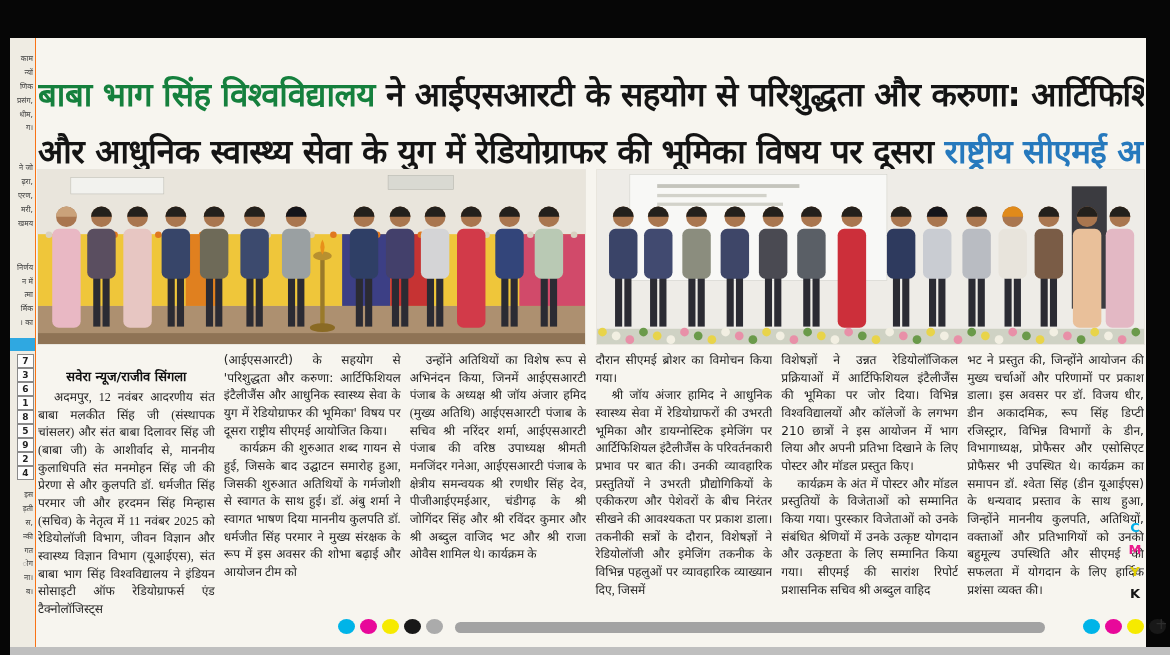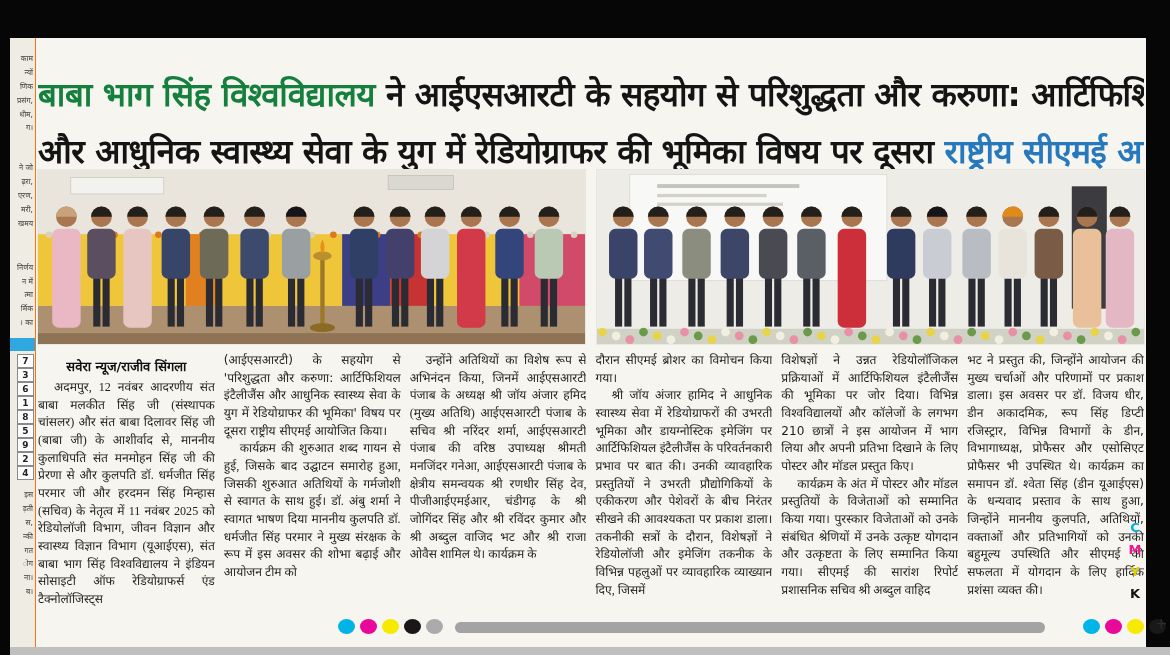--- a/index.html
+++ b/index.html
@@ -35,21 +35,21 @@
   .hl-line{white-space:nowrap;overflow:hidden;height:57px;line-height:57px;}
   .hl-red{color:#15803d;}
   .hl-blue{color:#2679bd;}
 
   .photos{position:absolute;left:2px;top:132px;width:1106px;display:flex;gap:12px;}
   .photo{width:547px;height:174px;background:#ddd8cf;outline:1px solid #e9e6de;}
   .photo svg{width:100%;height:100%;display:block;}
 
   .columns{position:absolute;left:2px;top:314px;width:1106px;display:flex;gap:9px;}
   .col{flex:1;font-size:12.1px;line-height:1.46;text-align:justify;color:#1e1e1e;height:264px;overflow:hidden;}
-  .byline{font-weight:bold;text-align:center;font-size:13px;margin:6px 0 2px 0;color:#101010;}
+  .byline{font-weight:bold;text-align:center;font-size:13px;margin:16px 0 2px 0;color:#101010;}
   .para{margin:0;}
   .para.indent{text-indent:16px;font-family:Liberation Serif, serif;}
 
   
   .cmyk-col{position:absolute;left:1127px;top:520px;display:flex;flex-direction:column;gap:7px;
     font-weight:bold;font-size:13px;line-height:15px;text-align:center;width:16px;}
   .dots{position:absolute;top:619px;display:flex;gap:5px;}
   .dots-left{left:338px;}
   .dots-right{left:1083px;}
   .dot{width:17px;height:15px;border-radius:50%;}

